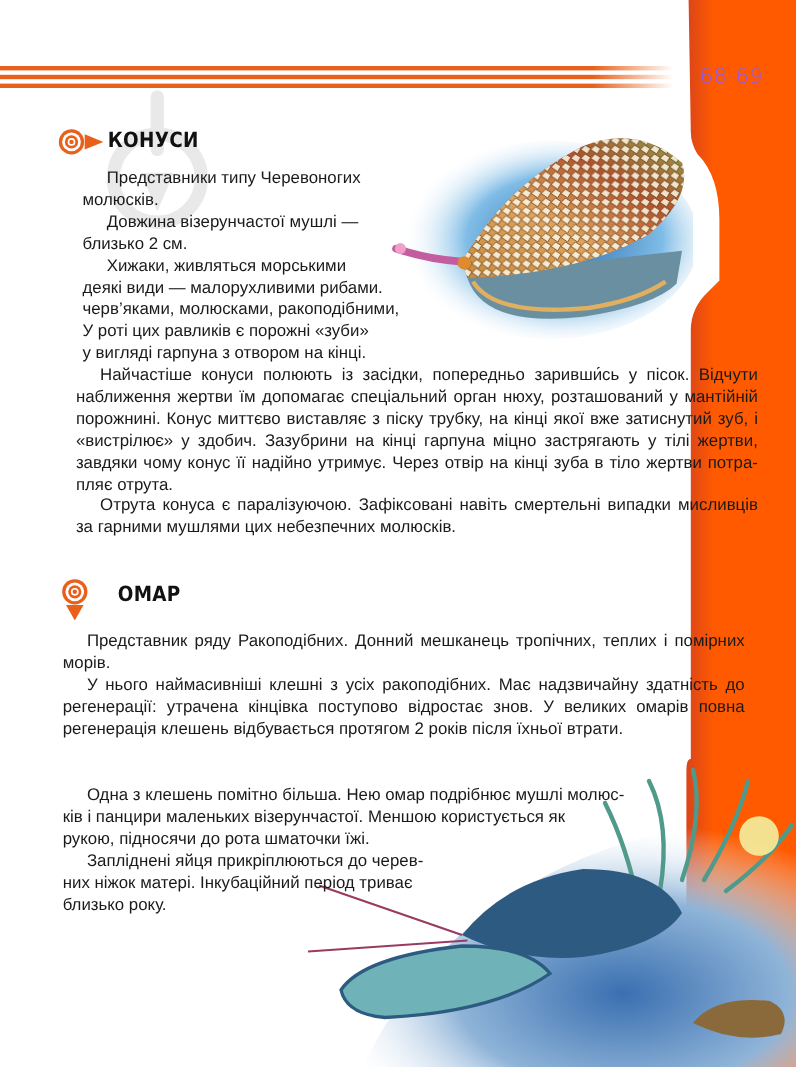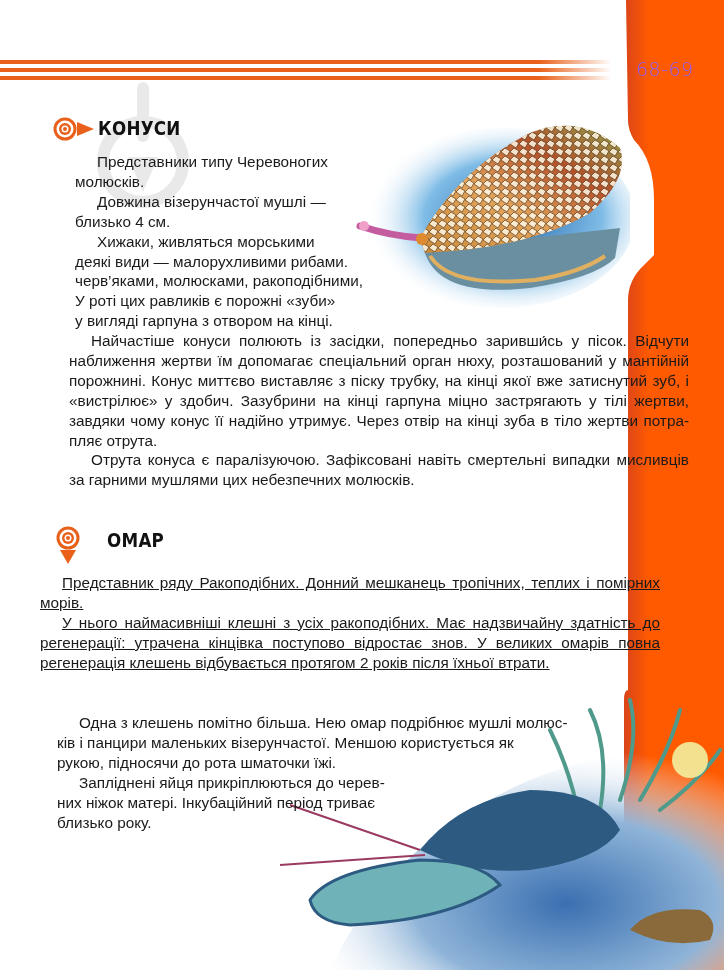--- a/index.html
+++ b/index.html
@@ -49,21 +49,21 @@
   <circle cx="13" cy="13" r="6" fill="#e8601a"></circle>
   <circle cx="13" cy="13" r="3.5" fill="#fff"></circle>
   <circle cx="13" cy="13" r="2" fill="#e8601a"></circle>
   <path d="M 25 6 L 42 13 L 25 20 Z" fill="#e8601a"></path>
 </svg>
 <div class="section-title" style="left:98px; top:117px;">КОНУСИ</div>
 
 <div class="para" style="left:57px; top:152px; width:300px;margin-left:18px;">
   <p class="indent">Представники типу Черевоногих молюсків.</p>
   <p class="indent">Довжина візерунчастої мушлі —</p>
-  <p>близько 4 см.</p>
+  <p>близько 2 см.</p>
   <p class="indent">Хижаки, живляться морськими</p>
   <p>деякі види — малорухливими рибами.</p>
   <p>черв’яками, молюсками, ракоподібними,</p>
   <p>У роті цих равликів є порожні «зуби»</p>
   <p>у вигляді гарпуна з отвором на кінці.</p>
 </div>
 
 <svg class="illustration" style="left:330px; top:108px;" width="300" height="210" viewBox="0 0 300 210">
   <defs>
     <radialGradient id="halo" cx="0.55" cy="0.5" r="0.55">
@@ -124,21 +124,21 @@
     <path d="M 310 130 Q 300 80 280 40"></path>
   </g>
   <circle cx="420" cy="70" r="18" fill="#f3f0a0" opacity="0.9"></circle>
   <path d="M 150 160 Q 190 110 260 100 Q 330 100 350 140 Q 330 170 260 180 Q 200 185 150 160 Z" fill="#2d5a80"></path>
   <path d="M 40 210 Q 60 180 150 170 Q 210 170 230 195 Q 180 230 80 235 Q 45 232 40 210 Z" fill="#6fb3b8" stroke="#2d5a80" stroke-width="3"></path>
   <path d="M 150 160 L 20 115" stroke="#9a3a60" stroke-width="2"></path>
   <path d="M 155 165 L 10 175" stroke="#9a3a60" stroke-width="2"></path>
   <path d="M 360 240 Q 380 215 430 220 Q 450 230 440 250 Q 400 260 360 240 Z" fill="#8a6a3a"></path>
 </svg>
 
-<div class="para justify" style="left:40px; top:573px; width:620px;text-decoration:underline;">
+<div class="para justify" style="left:57px; top:573px; width:620px;">
   <p class="indent">Представник ряду Ракоподібних. Донний мешканець тропічних, теплих і помірних морів.</p>
   <p class="indent">У нього наймасивніші клешні з усіх ракоподібних. Має надзвичайну здатність до регенерації: утрачена кінцівка поступово відростає знов. У великих омарів повна регенерація клешень відбувається протягом 2 років після їхньої втрати.</p>
 </div>
 <div class="para" style="left:57px; top:713px; width:520px;">
   <p class="indent">Одна з клешень помітно більша. Нею омар подрібнює мушлі молюс-</p>
   <p>ків і панцири маленьких візерунчастої. Меншою користується як</p>
   <p>рукою, підносячи до рота шматочки їжі.</p>
   <p class="indent">Запліднені яйця прикріплюються до черев-</p>
   <p>них ніжок матері. Інкубаційний період триває</p>
   <p>близько року.</p>

